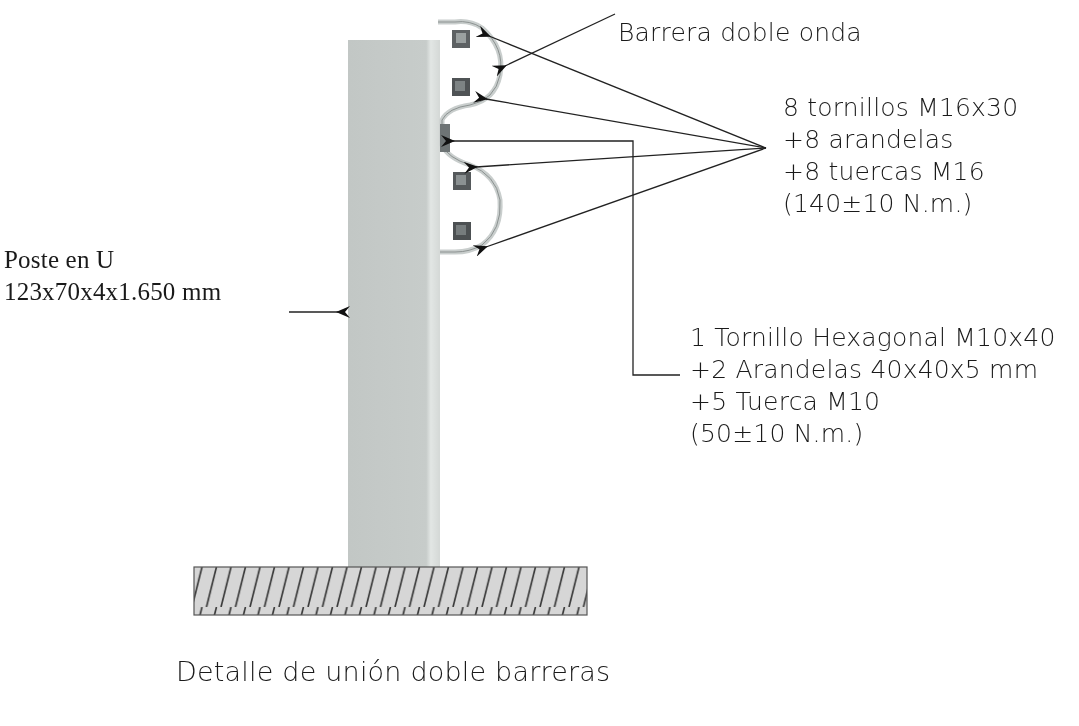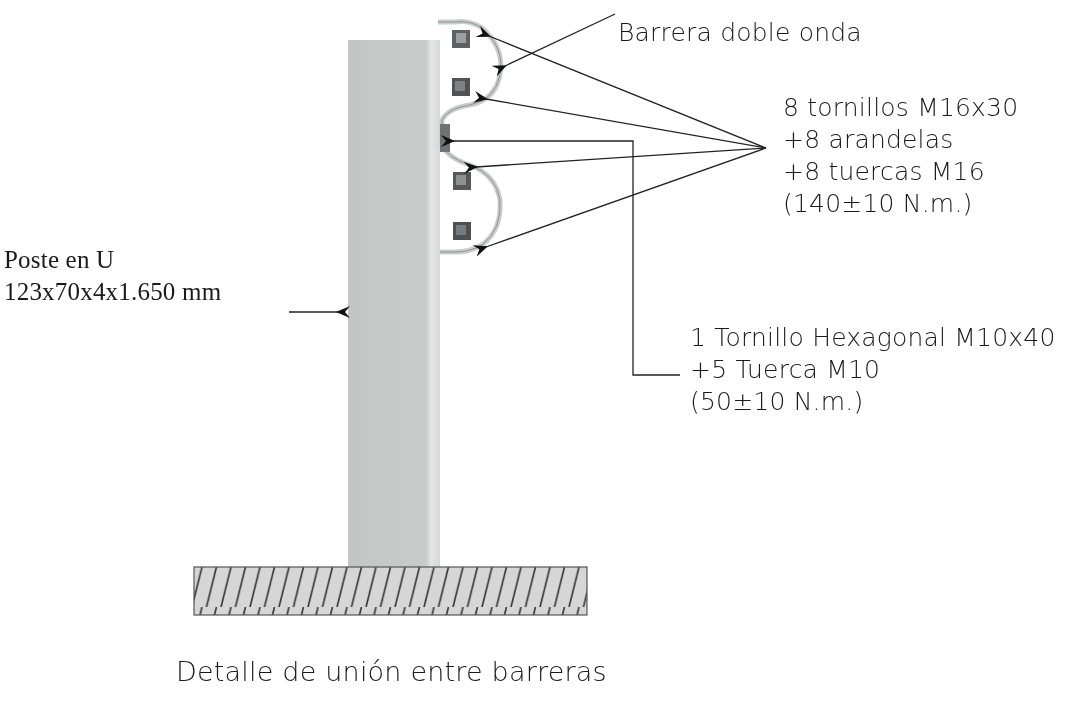--- a/index.html
+++ b/index.html
@@ -78,22 +78,23 @@
 
 <div class="label" style="left:783px; top:92px;">
   <span class="line">8 tornillos M16x30</span>
   <span class="line">+8 arandelas</span>
   <span class="line">+8 tuercas M16</span>
   <span class="line">(140±10 N.m.)</span>
 </div>
 
 <div class="label" style="left:690px; top:298px;margin-top:24px;">
   <span class="line">1 Tornillo Hexagonal M10x40</span>
+  <span class="line">+2 Arandelas 40x40x5 mm</span>
   <span class="line">+5 Tuerca M10</span>
   <span class="line">(50±10 N.m.)</span>
 </div>
 
 <div class="label" style="left:4px; top:244px;font-family:Liberation Serif, serif;">
   <span class="line">Poste en U</span>
   <span class="line">123x70x4x1.650 mm</span>
 </div>
 
-<div class="label" style="left:176px; top:656px; font-size:27px;">Detalle de unión entre barreras</div>
+<div class="label" style="left:176px; top:656px; font-size:27px;">Detalle de unión doble barreras</div>
 
 </body></html>

